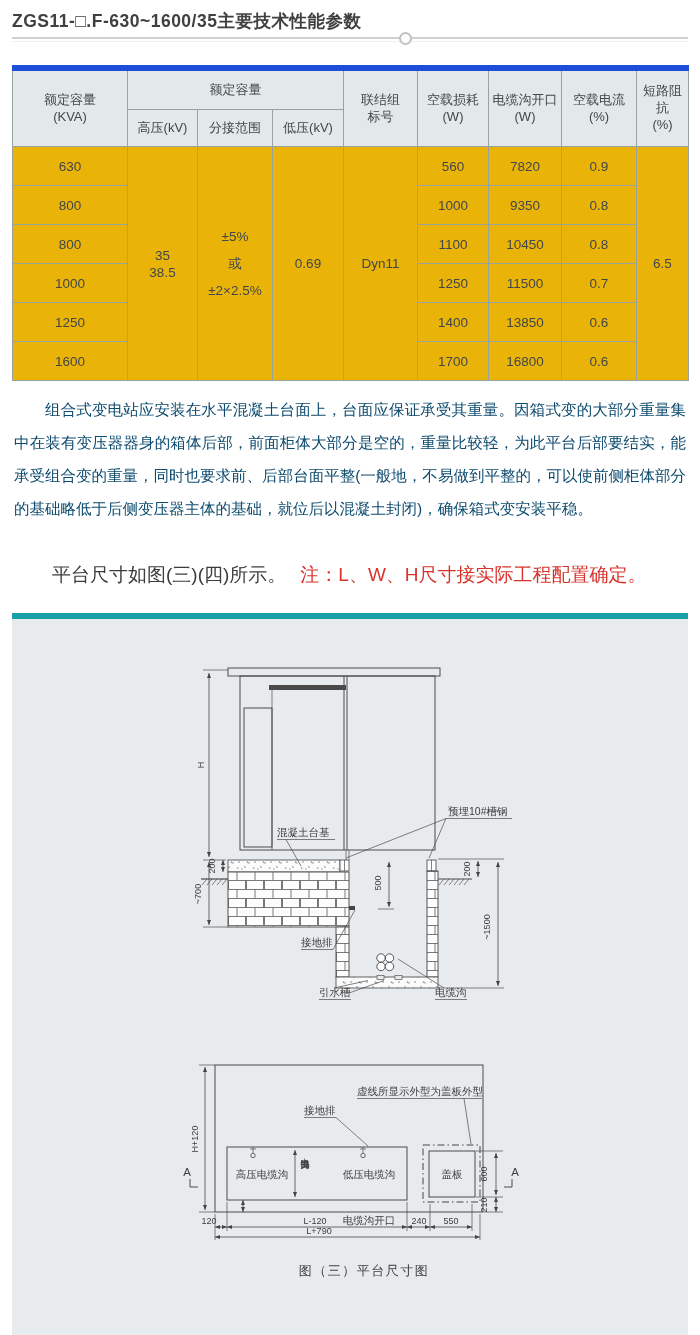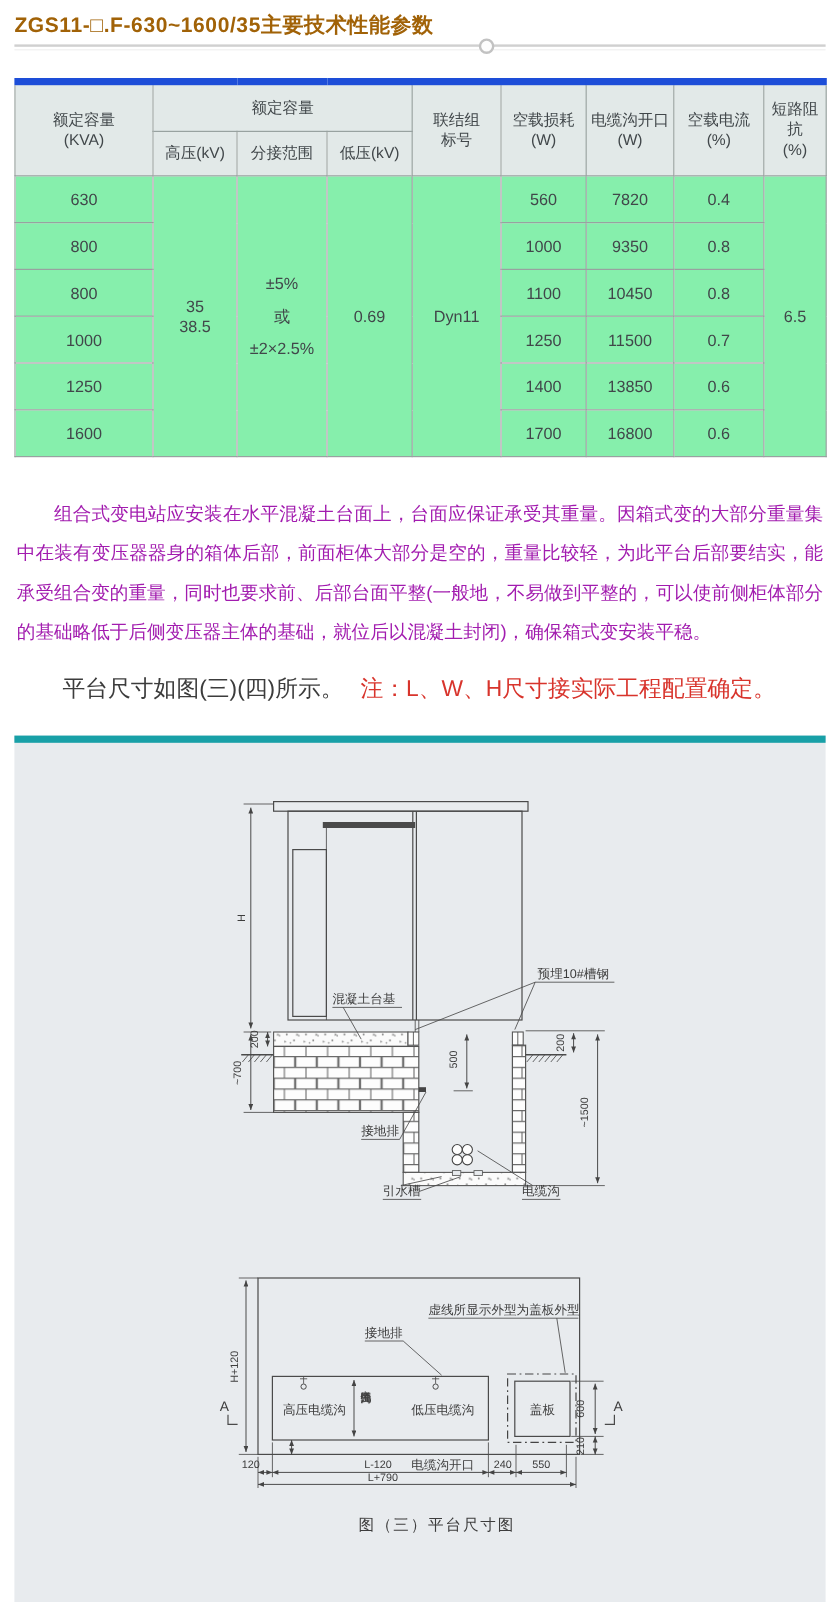--- a/index.html
+++ b/index.html
@@ -3,47 +3,47 @@
 <meta charset="utf-8">
 <style>
   html,body{margin:0;padding:0;}
   body{
     width:700px;height:1335px;position:relative;background:#ffffff;
     font-family:"Liberation Sans","DejaVu Sans",sans-serif;
     -webkit-font-smoothing:antialiased;
   }
   .title{
     position:absolute;left:12px;top:9px;font-size:17.5px;font-weight:bold;
-    color:#a16207;letter-spacing:.5px;white-space:nowrap;
+    color:#404040;letter-spacing:.5px;white-space:nowrap;
   }
   .divider{
     position:absolute;left:12px;width:676px;top:37px;height:2px;
     border-top:2px solid #d0d0d0;border-bottom:1px solid #f1f1f1;
   }
   .divider-dot{
     position:absolute;left:399px;top:32px;width:9px;height:9px;border-radius:50%;
     background:#fdfdfd;border:2px solid #c2c2c2;
   }
   table.spec{
     position:absolute;left:12px;top:65px;width:676px;border-collapse:collapse;
     table-layout:fixed;border-top:6px solid #1d4ed8;border-bottom:1px solid #6f7a78;
   }
   table.spec th,table.spec td{
     border:1px solid #98a2a0;text-align:center;vertical-align:middle;
     color:#41474a;font-size:13px;white-space:pre-line;padding:0 2px;overflow:hidden;
   }
   table.spec thead th{background:#e2e9e8;font-weight:normal;line-height:1.3;}
   table.spec thead tr.h1 th{height:38px;}
   table.spec thead tr.h2 th{height:36px;}
-  table.spec tbody td{background:#86efac;height:38px;font-size:13.5px;}
+  table.spec tbody td{background:#eab308;height:38px;font-size:13.5px;}
   td.hv{line-height:17px;}
   td.tap{line-height:27px;}
   .para{
-    position:absolute;left:14px;top:412px;width:672px;margin:0;
-    font-size:15.5px;line-height:33px;color:#a21caf;text-align:justify;text-indent:2em;
+    position:absolute;left:14px;top:393px;width:672px;margin:0;
+    font-size:15.5px;line-height:33px;color:#0c4a6e;text-align:justify;text-indent:2em;
   }
   .figline{
     position:absolute;left:14px;top:558px;width:680px;margin:0;
     font-size:19px;line-height:33px;color:#3c3c3c;text-indent:2em;white-space:nowrap;
   }
   .figline .note{color:#d8342c;margin-left:14px;text-indent:0;}
   .diagram-box{
     position:absolute;left:12px;top:613px;width:676px;height:722px;
     background:#e8ebee;border-top:6px solid #18a0a7;box-sizing:border-box;
   }
@@ -102,21 +102,21 @@
       <td>630</td>
       <td class="hv" rowspan="6">35
 38.5</td>
       <td class="tap" rowspan="6">±5%
 或
 ±2×2.5%</td>
       <td rowspan="6">0.69</td>
       <td rowspan="6">Dyn11</td>
       <td>560</td>
       <td>7820</td>
-      <td>0.4</td>
+      <td>0.9</td>
       <td rowspan="6">6.5</td>
     </tr>
     <tr>
       <td>800</td>
       <td>1000</td>
       <td>9350</td>
       <td>0.8</td>
     </tr>
     <tr>
       <td>800</td>

